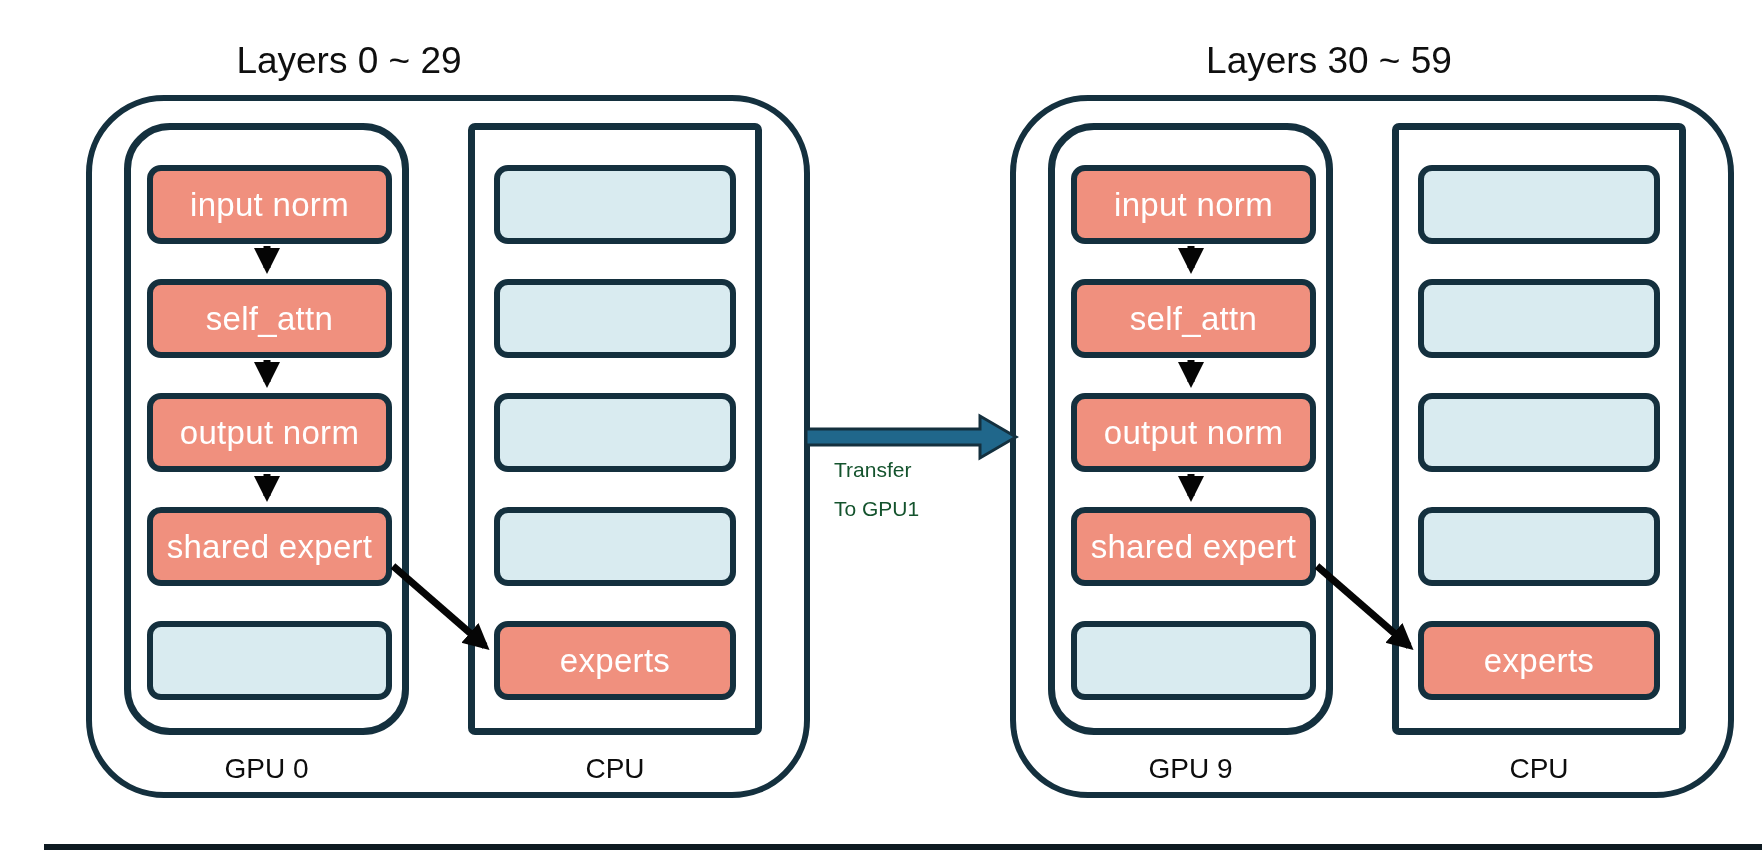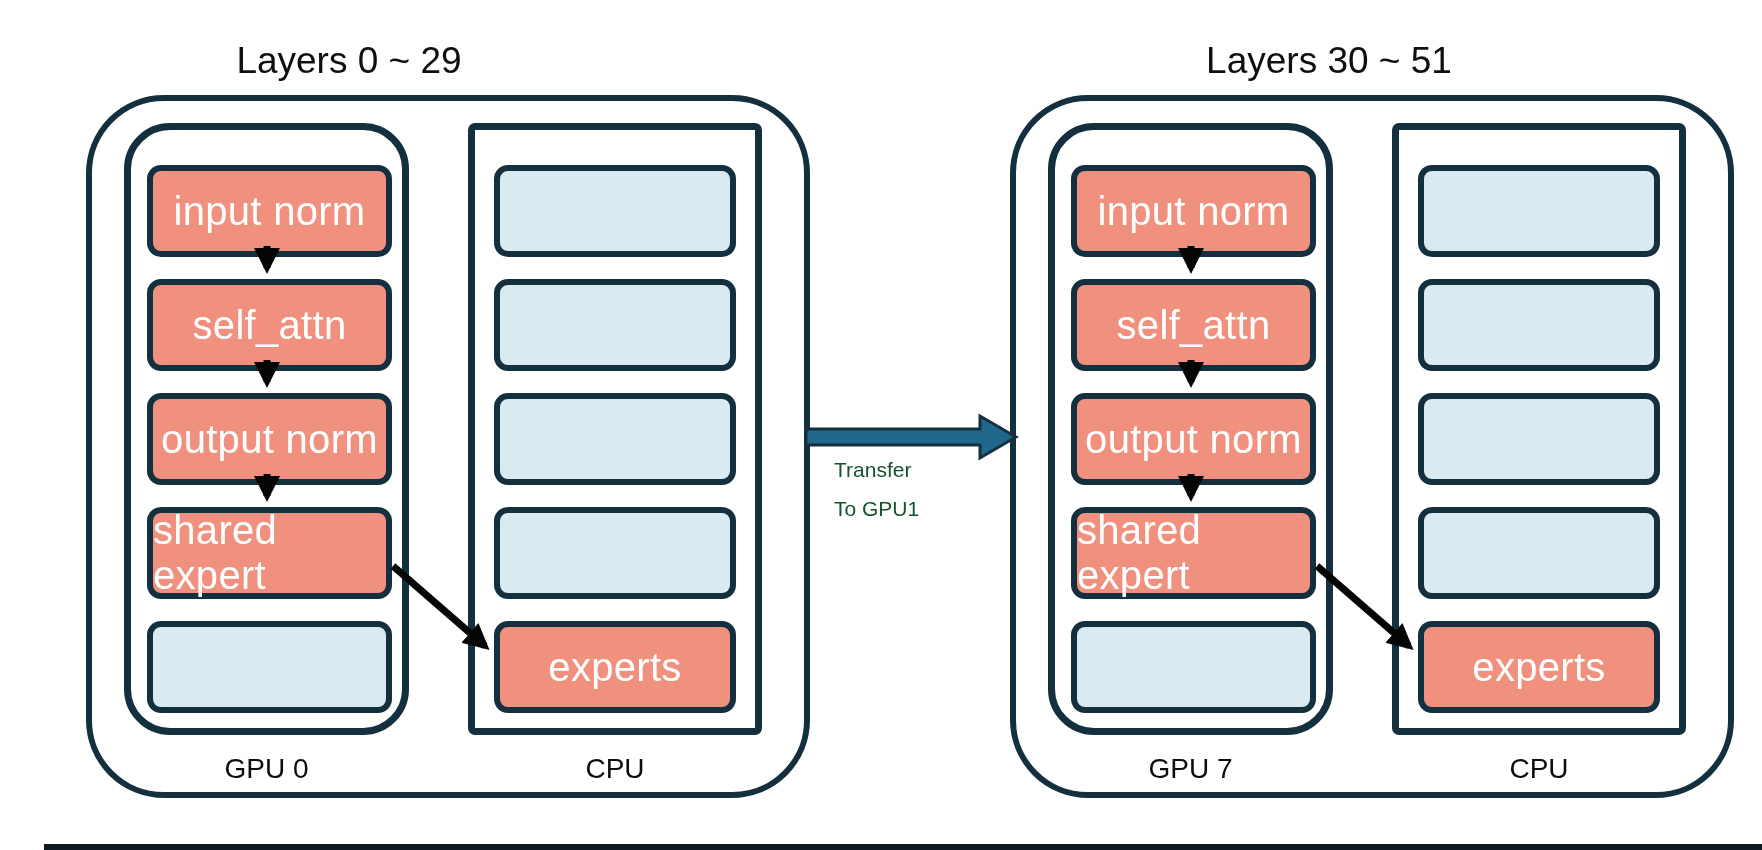--- a/index.html
+++ b/index.html
@@ -49,28 +49,28 @@
     border: 7px solid var(--navy);
     border-radius: 46px;
     box-sizing: border-box;
     background: #ffffff;
   }
   .gpu-col { left: 32px;  width: 285px; }  
   .cpu-col { left: 376px; width: 294px; border-radius: 7px; }  
 
   .box {
     position: absolute;
-    height: 92px;
+    height: 79px;
     border: 6px solid var(--navy);
     border-radius: 14px;
     box-sizing: border-box;
     display: flex;
     align-items: center;
     justify-content: center;
-    font-size: 40px;
+    font-size: 33px;
     font-weight: 500;
     color: var(--boxtext);
     letter-spacing: 0.3px;
   }
   .gpu-col .box { left: 16px; width: 245px; }
   .cpu-col .box { left: 19px; width: 242px; }
   .r0 { top: 35px;  }
   .r1 { top: 149px; }
   .r2 { top: 263px; }
   .r3 { top: 377px; }
@@ -126,21 +126,21 @@
     height: 6px;
     background: var(--bottombar);
   }
 </style>
 </head>
 <body>
 
 <div class="canvas">
 
   <div class="title title-left">Layers 0 ~ 29</div>
-  <div class="title title-right">Layers 30 ~ 51</div>
+  <div class="title title-right">Layers 30 ~ 59</div>
 
   <div class="group group-left">
     <div class="col gpu-col">
       <div class="box salmon r0">input norm</div>
       <div class="box salmon r1">self_attn</div>
       <div class="box salmon r2">output norm</div>
       <div class="box salmon r3">shared expert</div>
       <div class="box blue r4"></div>
     </div>
     <div class="col cpu-col">
@@ -162,21 +162,21 @@
       <div class="box salmon r3">shared expert</div>
       <div class="box blue r4"></div>
     </div>
     <div class="col cpu-col">
       <div class="box blue r0"></div>
       <div class="box blue r1"></div>
       <div class="box blue r2"></div>
       <div class="box blue r3"></div>
       <div class="box salmon r4">experts</div>
     </div>
-    <div class="col-label gpu-label">GPU 7</div>
+    <div class="col-label gpu-label">GPU 9</div>
     <div class="col-label cpu-label">CPU</div>
   </div>
 
   <svg class="overlay" viewBox="0 0 1762 850" xmlns="http://www.w3.org/2000/svg">
     <defs>
       <marker id="ah" markerUnits="userSpaceOnUse" markerWidth="28" markerHeight="28" refX="20" refY="13" orient="auto">
         <path d="M0,0 L26,13 L0,26 Z" fill="#050505"></path>
       </marker>
     </defs>
 

